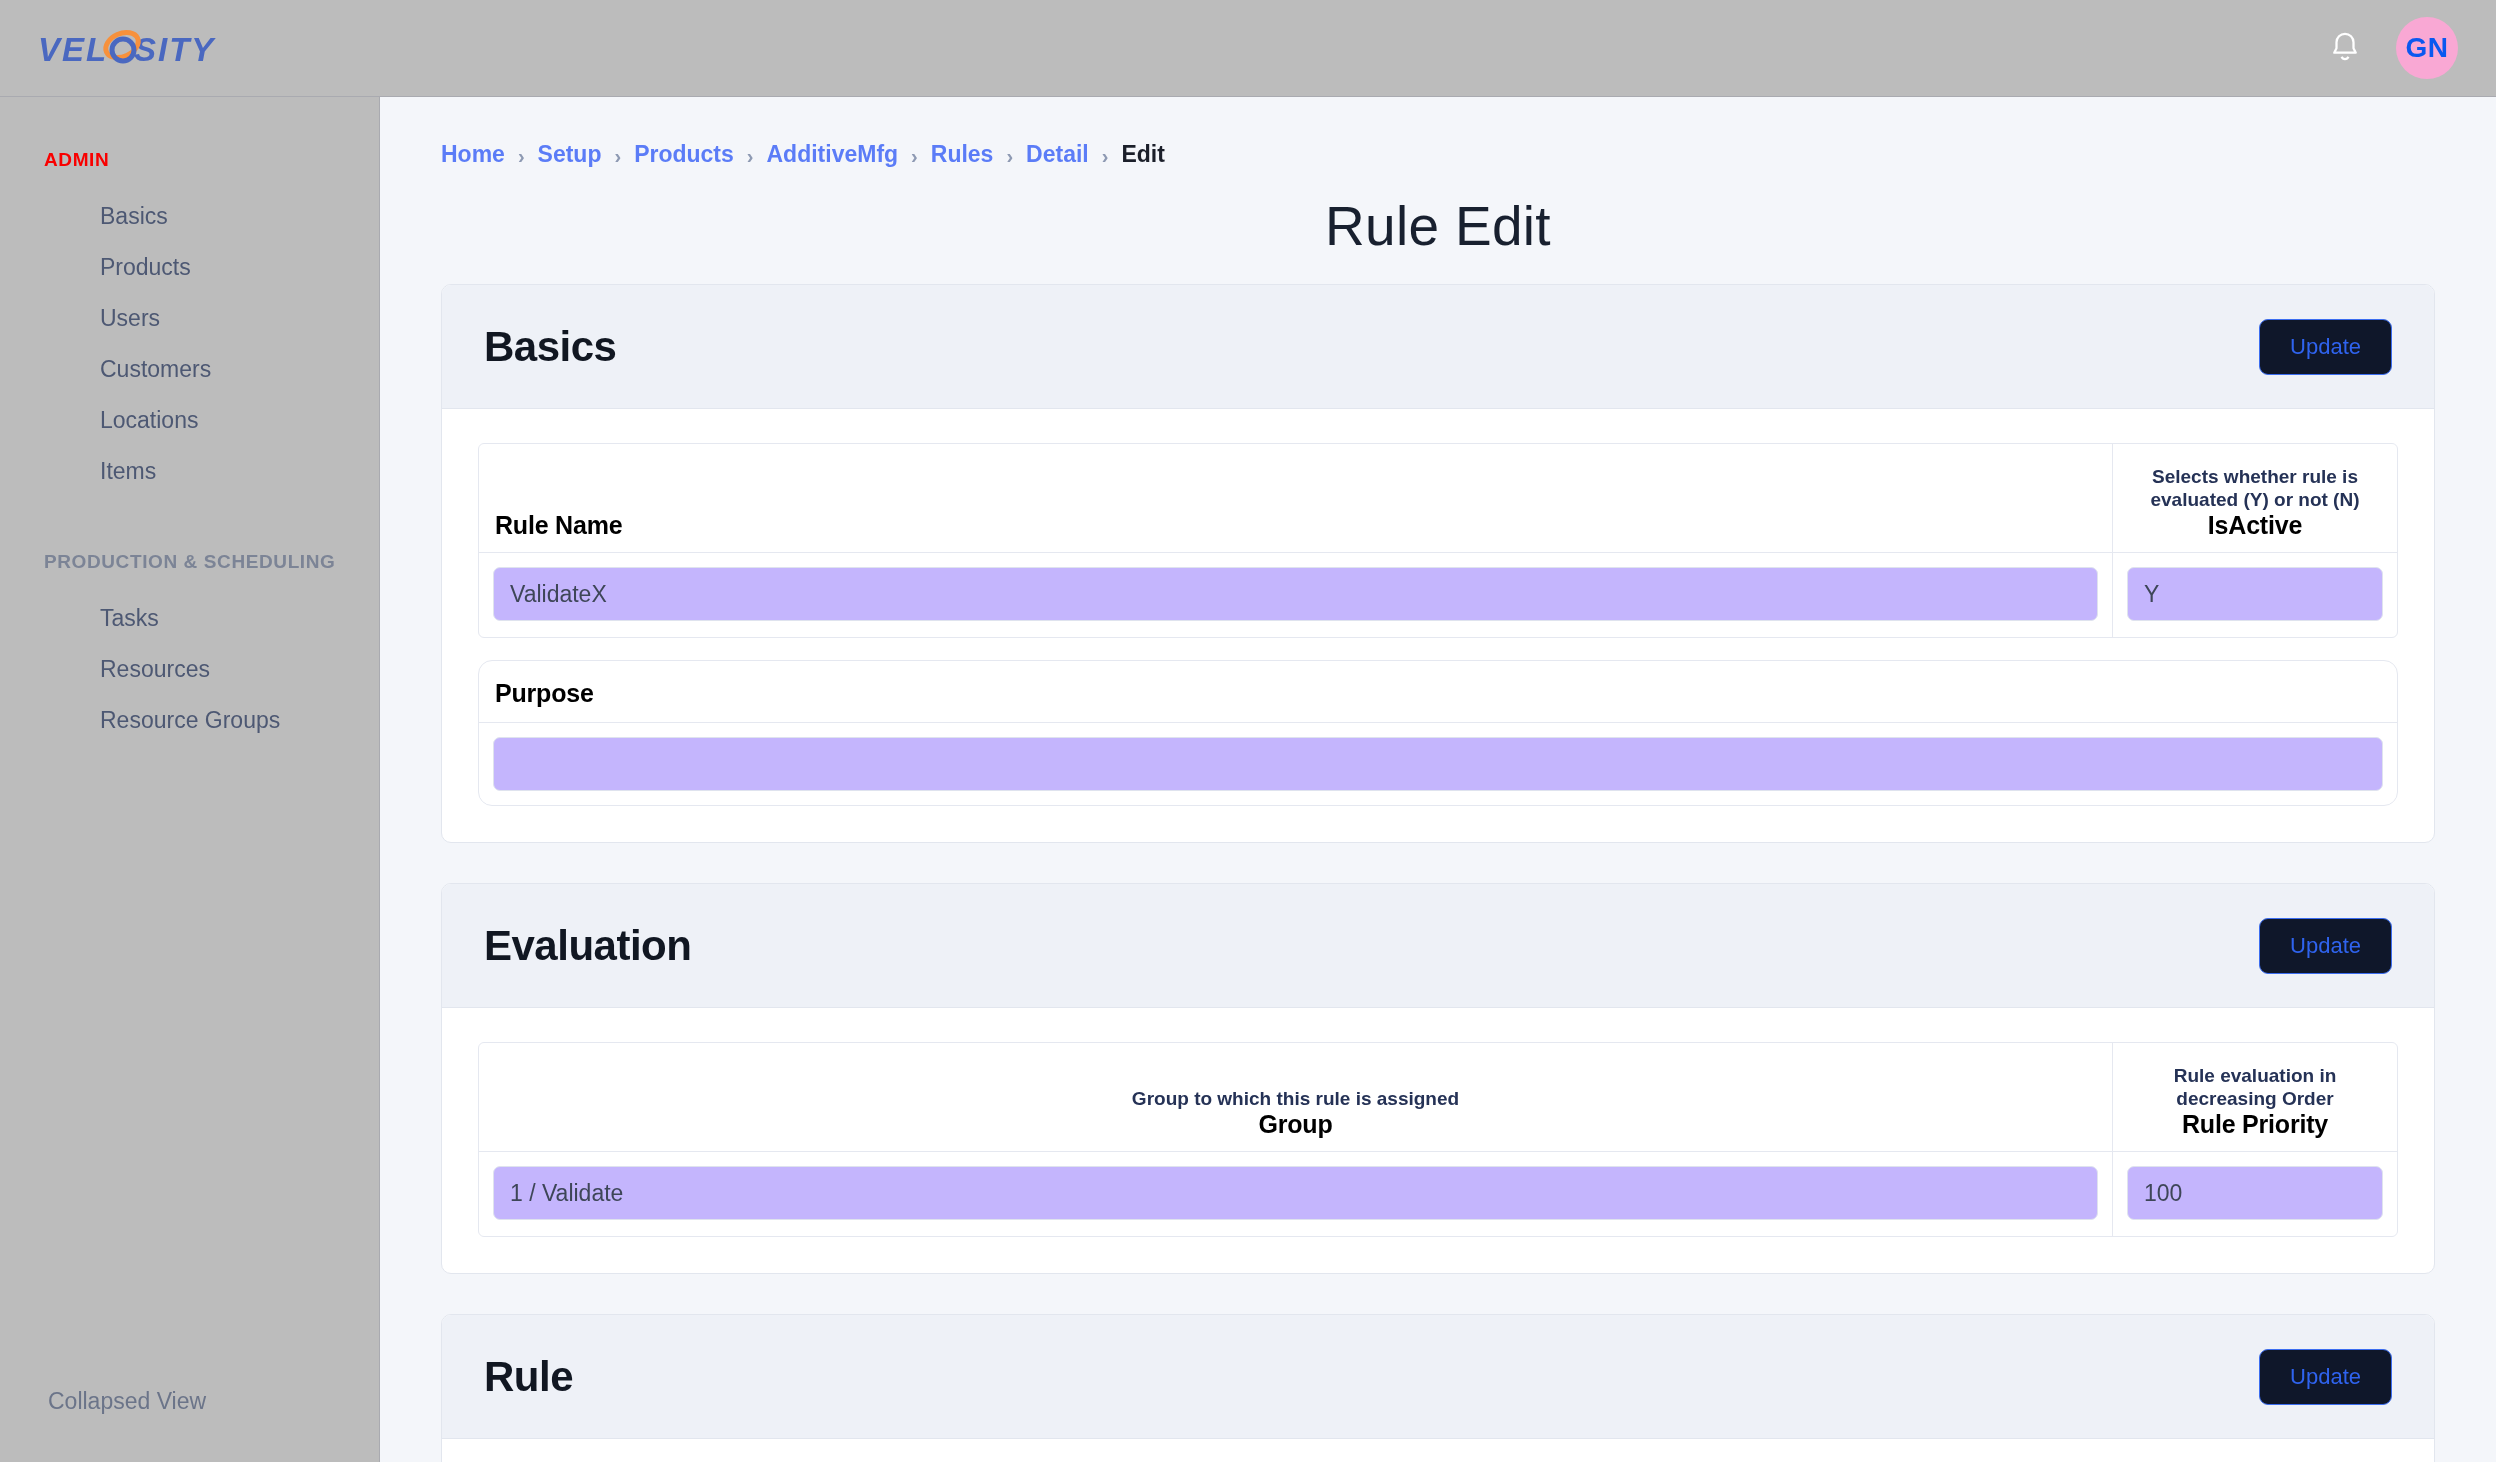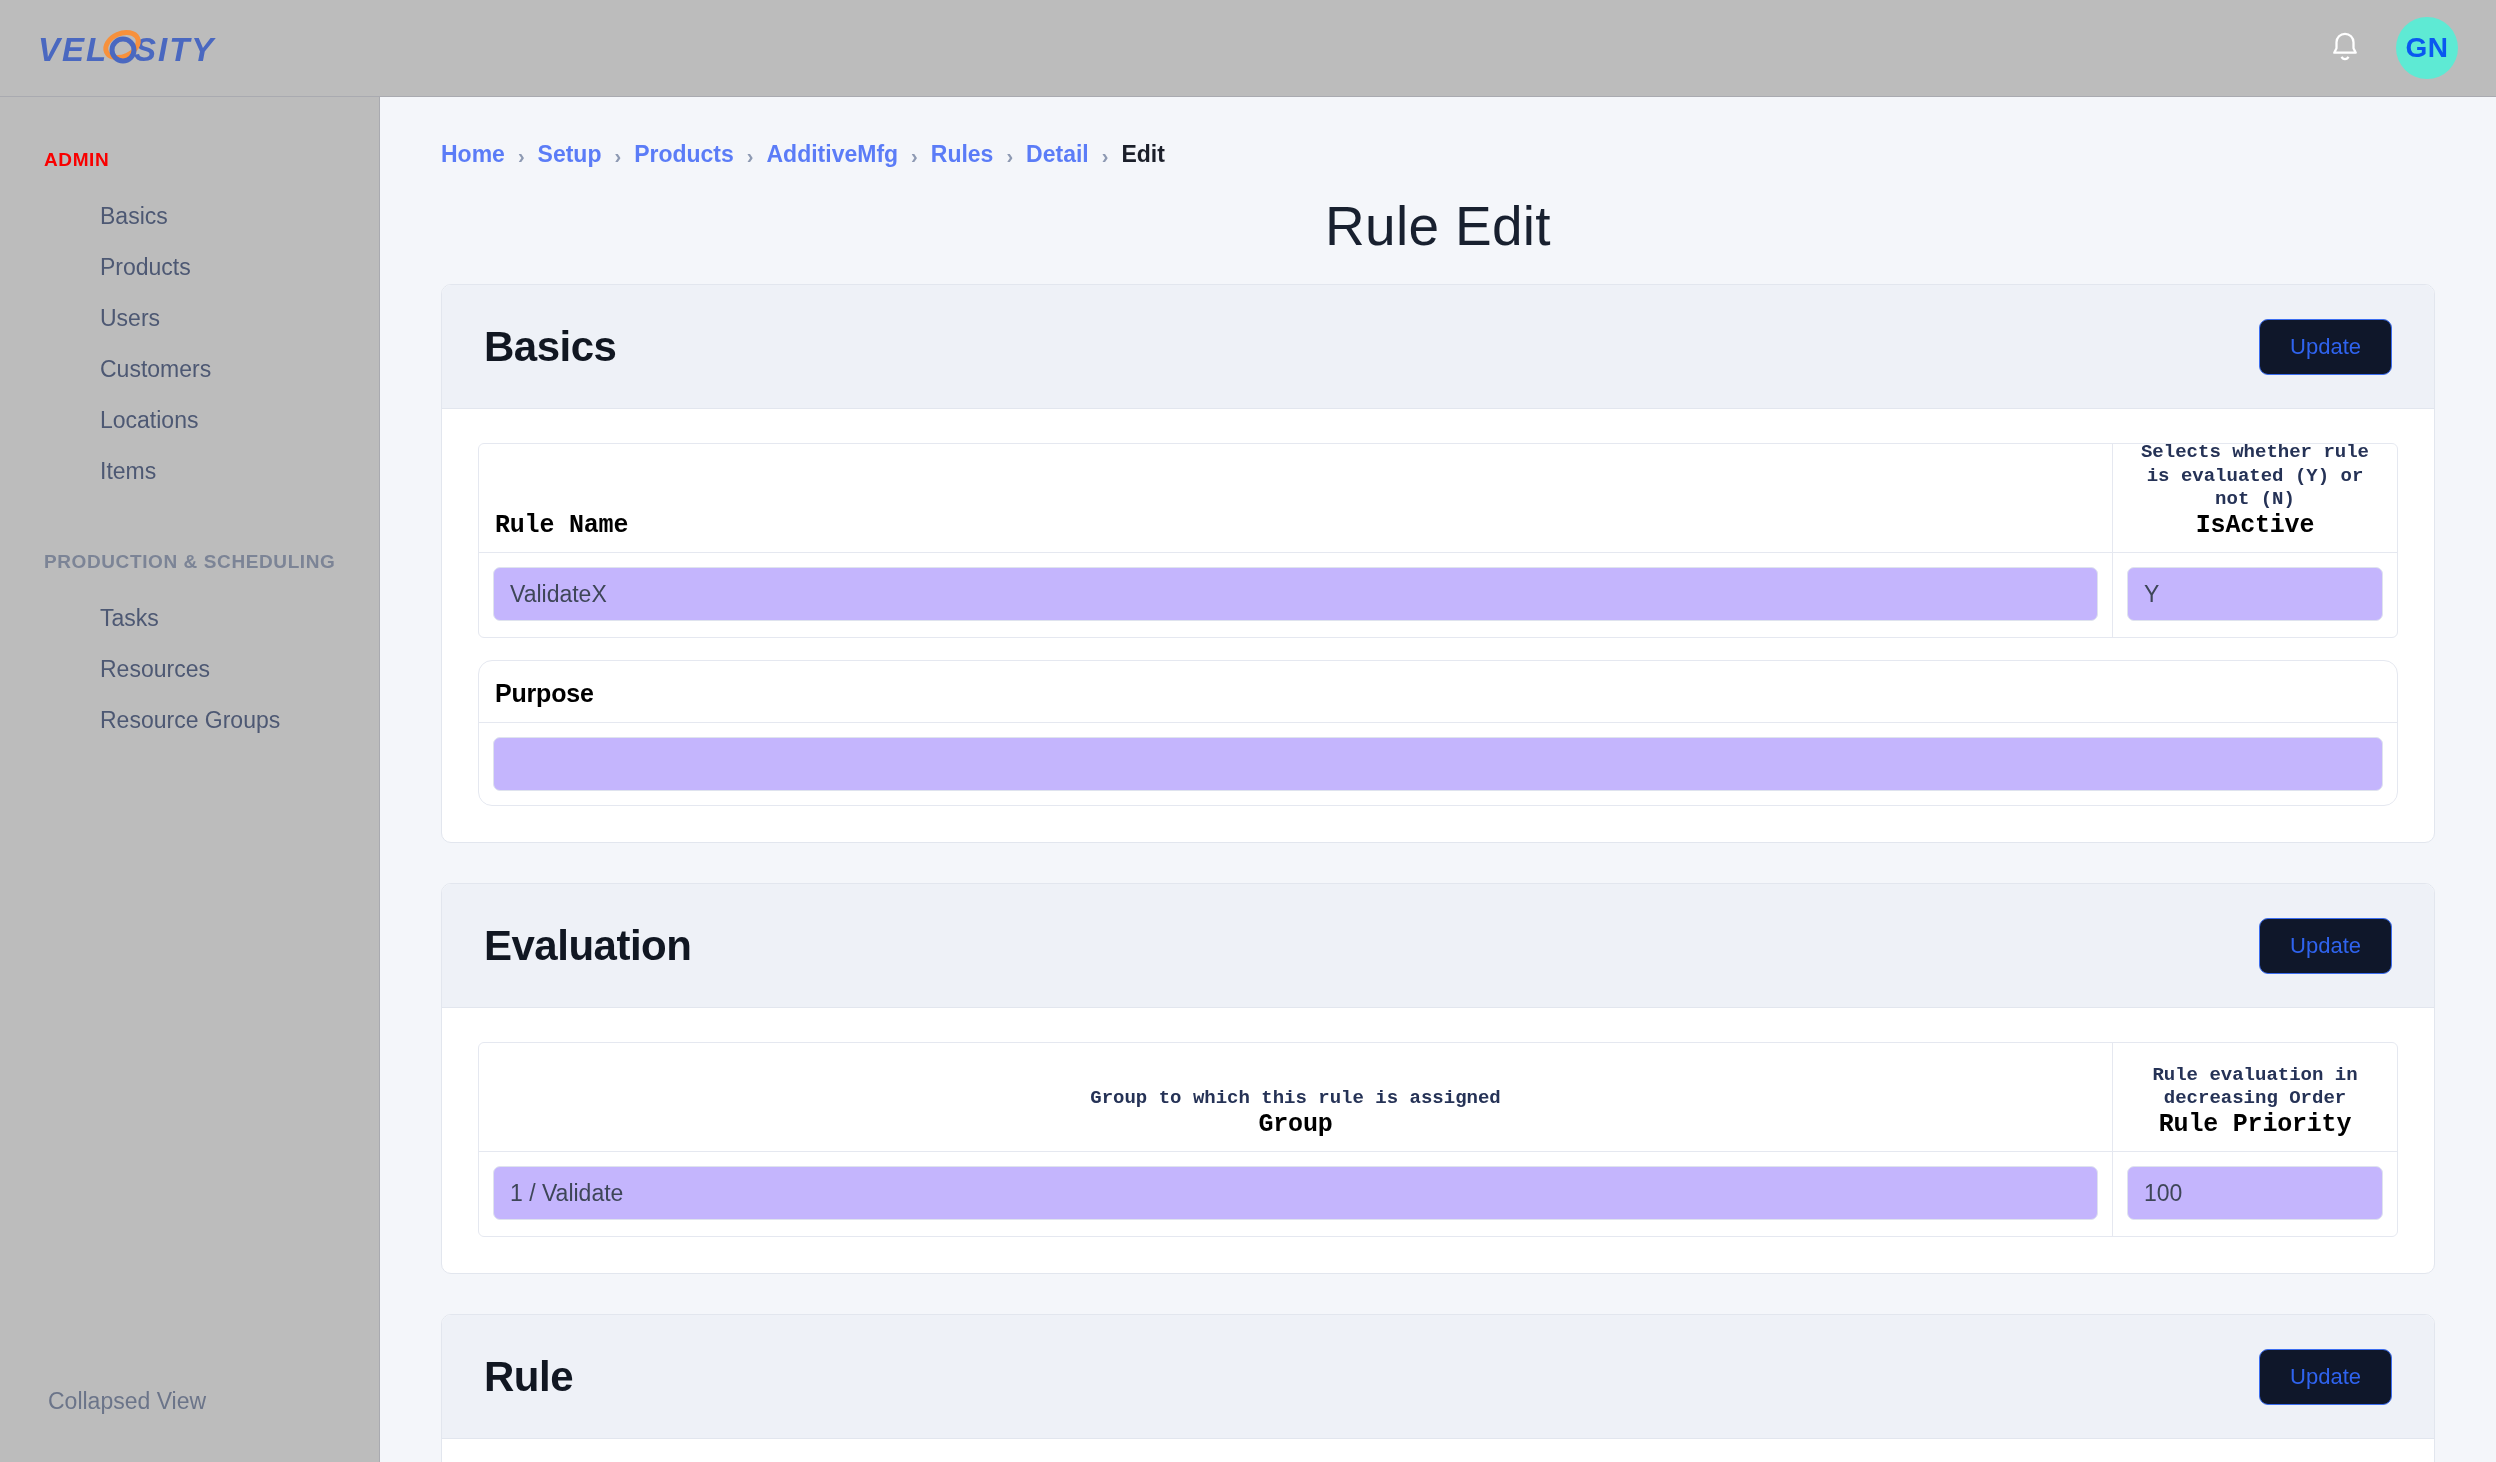--- a/index.html
+++ b/index.html
@@ -27,21 +27,21 @@
     height: 50px;
   }
   #logo svg { display:block; }
   #topbar-right {
     margin-left: auto; margin-right: 38px;
     display: flex; align-items: center; gap: 34px;
   }
   #bell { width: 34px; height: 38px; }
   #avatar {
     width: 62px; height: 62px; border-radius: 50%;
-    background: #5eead4;
+    background: #f9a8d4;
     display: flex; align-items: center; justify-content: center;
     color: #0a58f0; font-weight: bold; font-size: 28px;
     letter-spacing: .5px;
   }
 
   
   #sidebar {
     position: absolute; top: 97px; left: 0;
     width: 380px; height: 1365px;
     background: #bcbcbc;
@@ -132,21 +132,20 @@
   .frow { display: flex; }
   .frow.labels { border-bottom: 1px solid #e5e8f0; }
   .fcell { padding: 0; }
   .fcell.wide { flex: 1 1 auto; }
   .fcell.narrow { flex: 0 0 285px; border-left: 1px solid #e5e8f0; }
   .lbl-box {
     height: 108px;
     display: flex; flex-direction: column;
     justify-content: flex-end;
     padding: 8px 16px 12px 16px;
-    font-family: Liberation Mono, monospace;
   }
   .lbl-box.centered { align-items: center; text-align: center; }
   .lbl-hint {
     font-size: 19px; font-weight: bold; color: #253256;
     line-height: 1.22;
   }
   .lbl-main {
     font-size: 25px; font-weight: bold; color: #000000;
     letter-spacing: -.2px;
   }

